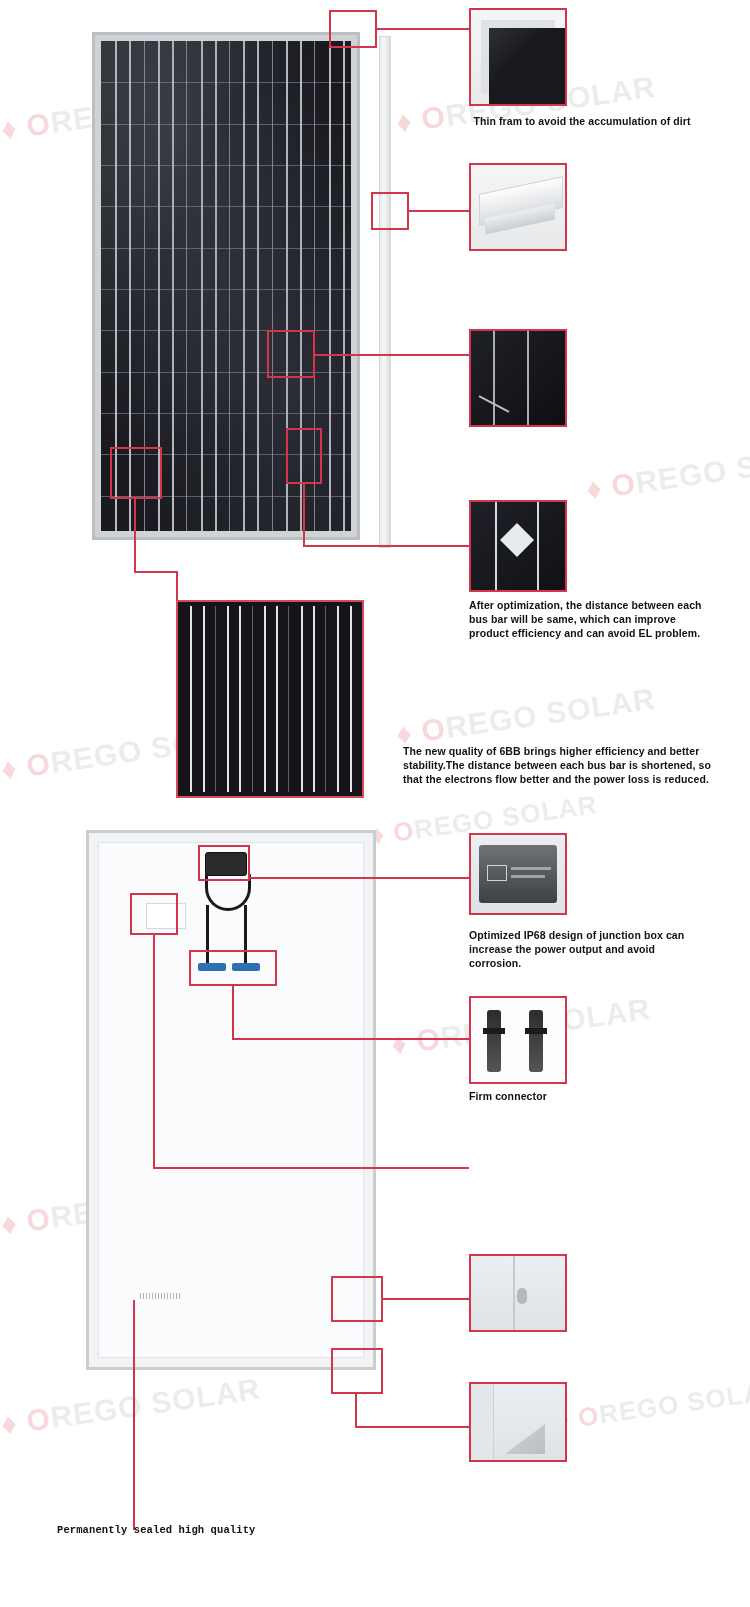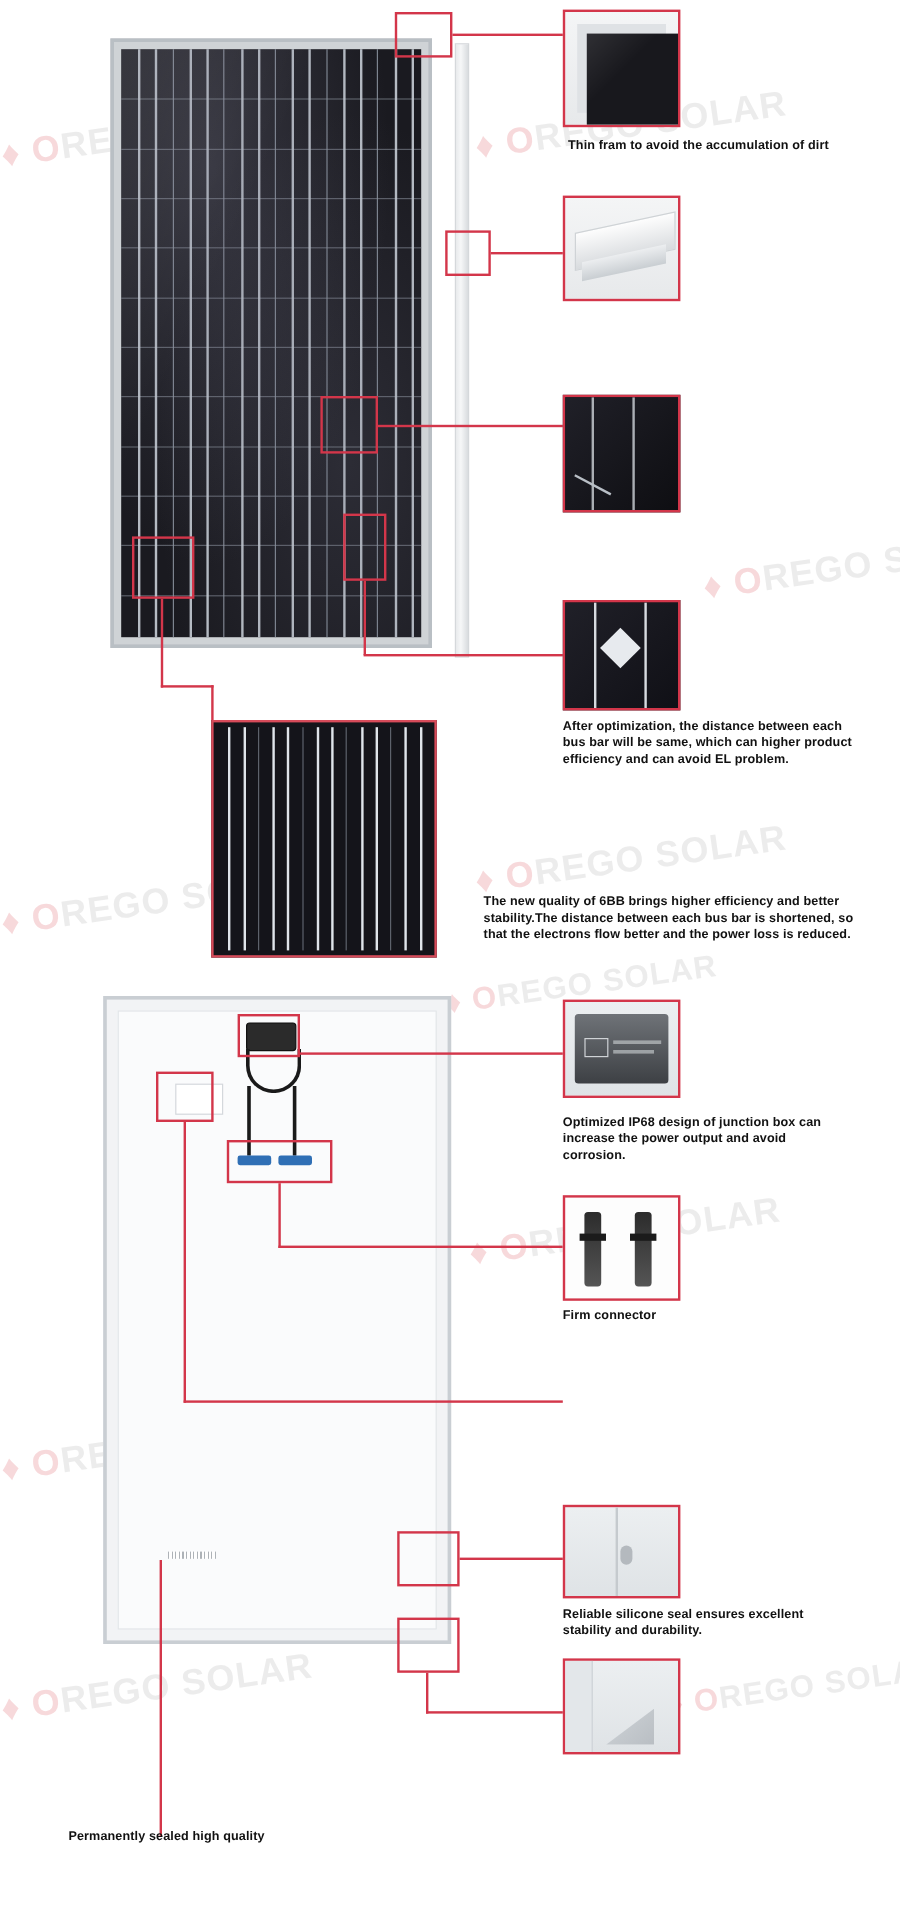--- a/index.html
+++ b/index.html
@@ -202,21 +202,21 @@
 
   <div class="rbox" style="left:286px;top:428px;width:36px;height:56px;"></div>
   <div class="rline" style="left:303px;top:484px;width:2px;height:62px;"></div>
   <div class="rline" style="left:303px;top:545px;width:166px;height:2px;"></div>
   <div class="thumb thumb-dark" style="left:469px;top:500px;width:98px;height:92px;">
     <div style="position:absolute;left:0;top:0;right:0;bottom:0;background:linear-gradient(135deg,#202028,#101016);"></div>
     <div style="position:absolute;left:24px;top:0;width:2px;height:100%;background:#d7dbe0;"></div>
     <div style="position:absolute;left:66px;top:0;width:2px;height:100%;background:#d7dbe0;"></div>
     <div style="position:absolute;left:34px;top:26px;width:24px;height:24px;background:#e7eaee;transform:rotate(45deg);"></div>
   </div>
-  <div class="cap" style="left:469px;top:598px;width:245px;">After optimization, the distance between each bus bar will be same, which can higher product efficiency and can avoid EL problem.</div>
+  <div class="cap" style="left:469px;top:598px;width:245px;">After optimization, the distance between each bus bar will be same, which can improve product efficiency and can avoid EL problem.</div>
 
   <div class="rbox" style="left:110px;top:447px;width:52px;height:52px;"></div>
   <div class="rline" style="left:134px;top:499px;width:2px;height:74px;"></div>
   <div class="rline" style="left:134px;top:571px;width:44px;height:2px;"></div>
   <div class="rline" style="left:176px;top:571px;width:2px;height:30px;"></div>
 
   <div class="bbpanel">
     <div id="bb-lines" style="position:absolute;left:0;top:0;right:0;bottom:0;">
         <div class="bsep" style="left: 37px;"></div>
         <div class="bsep" style="left: 74px;"></div>
@@ -272,26 +272,25 @@
   <div class="rbox" style="left:130px;top:893px;width:48px;height:42px;"></div>
   <div class="rline" style="left:153px;top:935px;width:2px;height:234px;"></div>
   <div class="rline" style="left:153px;top:1167px;width:316px;height:2px;"></div>
 
   <div class="rbox" style="left:331px;top:1276px;width:52px;height:46px;"></div>
   <div class="rline" style="left:383px;top:1298px;width:86px;height:2px;"></div>
   <div class="thumb thumb-grey" style="left:469px;top:1254px;width:98px;height:78px;">
     <div style="position:absolute;left:42px;top:0;width:2px;height:100%;background:#c5cace;"></div>
     <div style="position:absolute;left:46px;top:32px;width:10px;height:16px;border-radius:6px;background:#b4b9be;"></div>
   </div>
-  <div class="cap" style="left:469px;top:1338px;width:240px;">Reliable silicone seal ensures excellent stability and durability.</div>
 
   <div class="rbox" style="left:331px;top:1348px;width:52px;height:46px;"></div>
   <div class="rline" style="left:355px;top:1394px;width:2px;height:34px;"></div>
   <div class="rline" style="left:355px;top:1426px;width:114px;height:2px;"></div>
   <div class="thumb thumb-grey" style="left:469px;top:1382px;width:98px;height:80px;">
     <div style="position:absolute;left:0;top:0;width:22px;height:100%;background:#e3e7ea;border-right:1px solid #cdd2d6;"></div>
     <div style="position:absolute;left:34px;top:40px;width:40px;height:30px;background:linear-gradient(135deg,#cfd4d8,#b9bec3);clip-path:polygon(0 100%,100% 0,100% 100%);"></div>
   </div>
 
   <div class="rline" style="left:133px;top:1300px;width:2px;height:230px;"></div>
-  <div class="cap" style="left:57px;top:1523px;width:260px;">Permanently sealed high quality</div>
+  <div class="cap" style="left:57px;top:1523px;width:260px;font-family:Liberation Mono, monospace;">Permanently sealed high quality</div>
 
 </div>
 
 </body></html>

